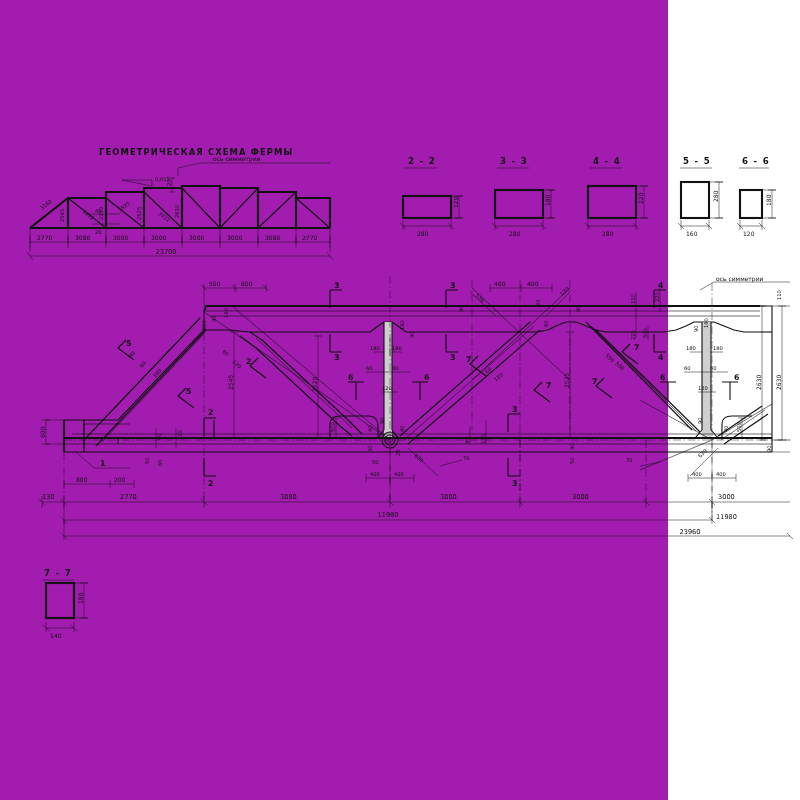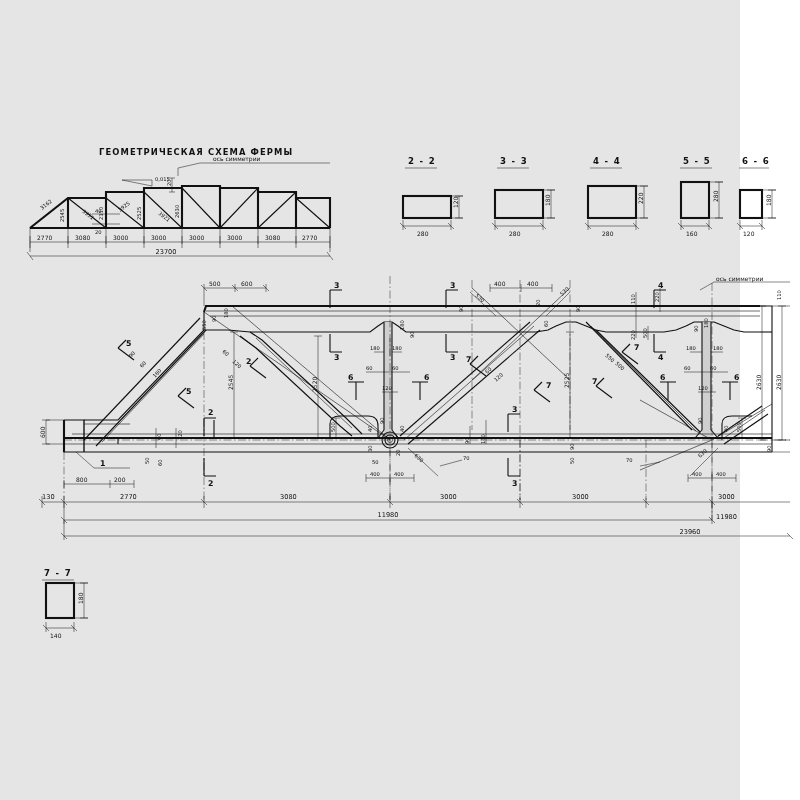--- a/index.html
+++ b/index.html
@@ -1,17 +1,17 @@
 <!DOCTYPE html>
 <html><head>
 <meta charset="utf-8">
 <style>
   html,body{margin:0;padding:0;background:#ffffff;}
   body{width:800px;height:800px;overflow:hidden;font-family:"DejaVu Sans",sans-serif;}
-  #sheet{position:relative;width:740px;height:800px;background:#e5e5e5;}
+  #sheet{position:relative;width:668px;height:800px;background:#a21caf;}
   svg{display:block;}
   .ln{stroke:#111;fill:none;}
   .thin{stroke-width:.6;}
   .med{stroke-width:1.1;}
   .thick{stroke-width:2.1;}
   .dim{stroke:#111;stroke-width:.5;fill:none;}
   .cl{stroke:#111;stroke-width:.45;fill:none;stroke-dasharray:8 2.5 1.5 2.5;}
   .hatch{fill:#cfcfcf;}
   text{font-family:"DejaVu Sans",sans-serif;fill:#111;}
   .t5{font-size:5.2px;}

